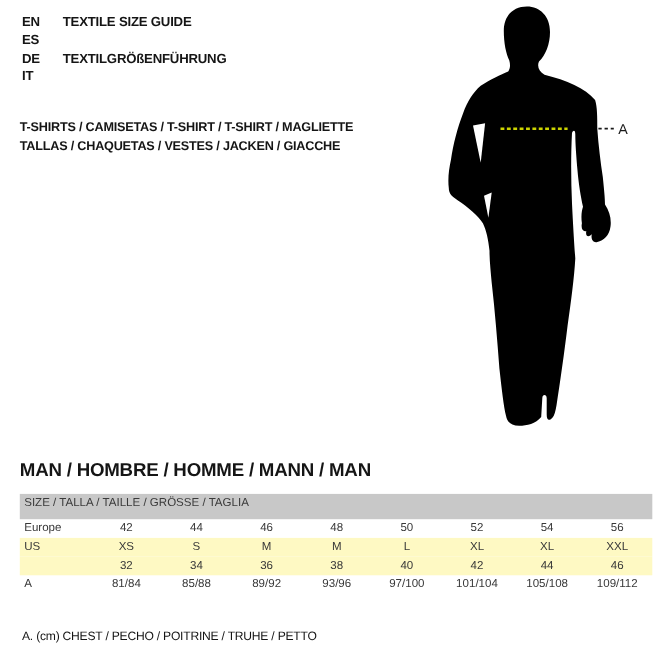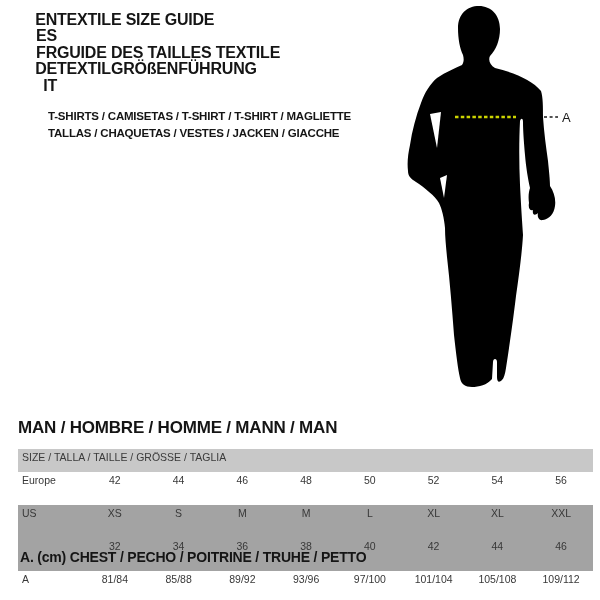--- a/index.html
+++ b/index.html
@@ -7,58 +7,54 @@
   body {
     position:relative;
     background:#ffffff;
     font-family:"Liberation Sans", sans-serif;
     color:#111;
     overflow:hidden;
   }
 
   
   .lang-list { position:absolute; left:20px; top:12px; }
-  .lang-row { display:flex; line-height:16.4px; font-size:16px; font-weight:700; letter-spacing:-0.2px; color:#151515;text-align:right; }
+  .lang-row { display:flex; line-height:16.4px; font-size:12px; font-weight:700; letter-spacing:-0.2px; color:#151515; }
   .lang-code { width:37px; }
 
   
-  .categories { position:absolute; left:18px; top:108px; font-size:11.5px; font-weight:700; letter-spacing:-0.2px; line-height:17px; color:#151515;margin-left:30px; }
+  .categories { position:absolute; left:18px; top:108px; font-size:11.5px; font-weight:700; letter-spacing:-0.2px; line-height:17px; color:#151515; }
 
   
   .figure-wrap { position:absolute; left:395px; top:0; width:195px; height:400px; }
   .figure-wrap svg { display:block; width:195px; height:400px; }
 
   
   .man-title { position:absolute; left:18px; top:418px; font-size:17px; font-weight:700; letter-spacing:-0.2px; color:#151515; }
 
   
   .size-table { position:absolute; left:18px; top:449px; width:575px; font-size:10.5px; color:#383838; }
   .t-header { height:23px; line-height:17px; background:#c8c8c8; padding-left:4px; color:#3a3a3a; }
-  .t-row { display:grid; grid-template-columns:65px repeat(8, 1fr); height:33px; line-height:17px; }
+  .t-row { display:grid; grid-template-columns:65px repeat(8, 1fr); height:17px; line-height:17px; }
   .t-row .cell { text-align:center; }
   .t-row .cell.label { text-align:left; padding-left:4px; }
-  .t-row.alt { background:#a3a3a3; }
+  .t-row.alt { background:#fef9c3; }
 
   
-  .footnote { position:absolute; left:20px; top:549px; font-size:14px; font-weight:700; letter-spacing:-0.2px; color:#151515; }
+  .footnote { position:absolute; left:20px; top:573px; font-size:11px; font-weight:400; letter-spacing:-0.2px; color:#151515; }
 </style>
 </head>
 <body>
 
 <div class="lang-list">
   <div class="lang-row">
     <span class="lang-code">EN</span>
     <span>TEXTILE SIZE GUIDE</span>
   </div>
   <div class="lang-row">
     <span class="lang-code">ES</span>
-  </div>
-  <div class="lang-row">
-    <span class="lang-code">FR</span>
-    <span>GUIDE DES TAILLES TEXTILE</span>
   </div>
   <div class="lang-row">
     <span class="lang-code">DE</span>
     <span>TEXTILGRÖßENFÜHRUNG</span>
   </div>
   <div class="lang-row">
     <span class="lang-code">IT</span>
   </div>
 </div>
 

